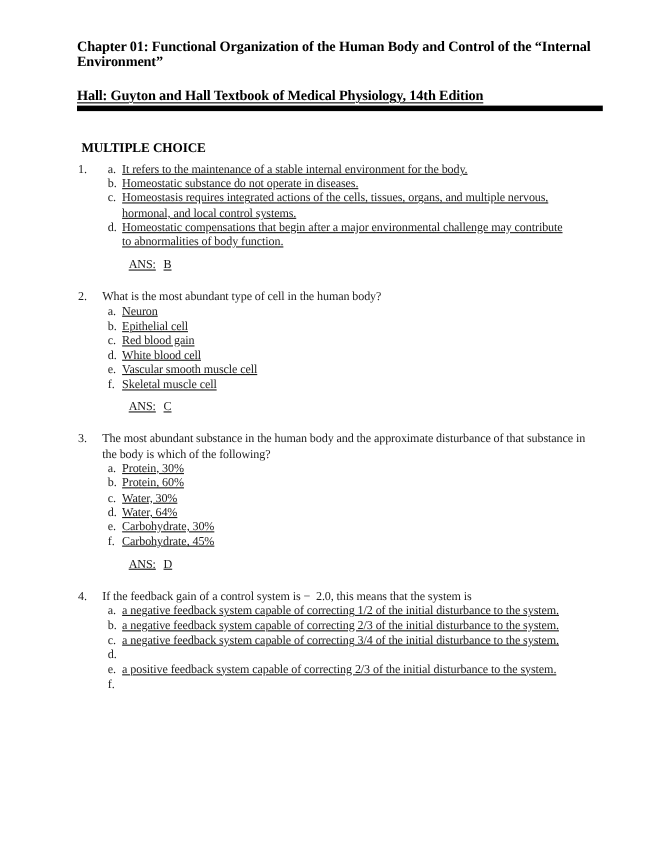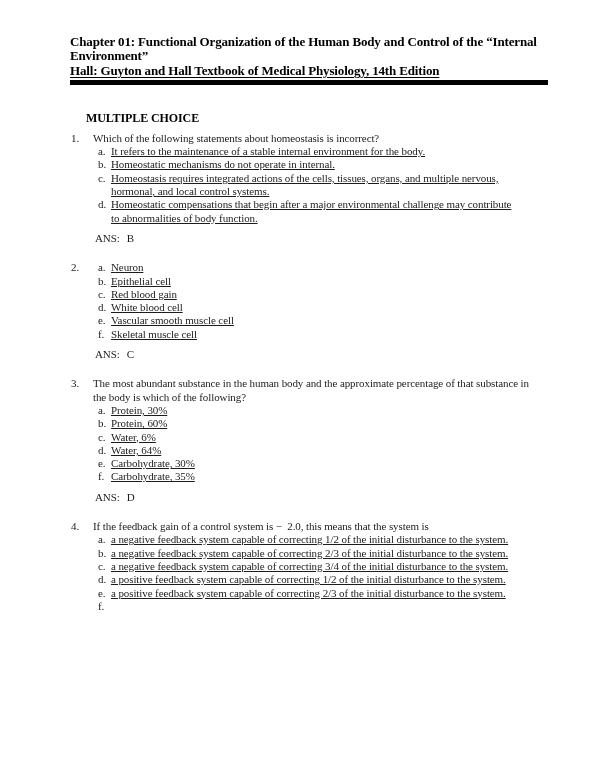--- a/index.html
+++ b/index.html
@@ -31,28 +31,29 @@
     font-weight:bold;
     font-size:13px;
     line-height:14.3px;
     letter-spacing:-0.15px;
     color:var(--heading-ink);
   }
   .doc-header .book-title{
     text-decoration:underline;
     text-decoration-thickness:1px;
     text-underline-offset:2px;
+    margin-top:16px;
   }
   
   .section-heading{
     font-size:12px;
     font-weight:bold;
     color:var(--heading-ink);
     line-height:14px;
-    margin:26px 0 0 16px;
+    margin:26px 0 0 4px;
     letter-spacing:-0.1px;
   }
   
   .question-list{margin:0;}
   .question{
     position:relative;
     padding-left:23px;
     margin-top:16px;
     font-size:11px;
     line-height:13.3px;
@@ -61,62 +62,62 @@
   .question:first-child{margin-top:7px;}
   .q-num{
     position:absolute;
     left:1px;top:0;
     width:18px;
   }
   .q-stem{max-width:440px;}
   .opt{display:flex;}
   .opt-letter{flex:0 0 13px;margin-left:5px;}
   .opt-text{max-width:405px;text-decoration:underline;}
-  .q-answer{margin-left:2px;margin-top:7px;}
+  .q-answer{margin-left:24px;margin-top:7px;text-decoration:underline;}
   .ans-letter{margin-left:7px;}
 </style>
 </head>
 <body>
 
 <div class="page">
 
   <header class="doc-header">
     <span class="title-line chapter-title">Chapter 01: Functional Organization of the Human Body and Control of the “Internal Environment”</span>
     <span class="title-line book-title">Hall: Guyton and Hall Textbook of Medical Physiology, 14th Edition</span>
   </header>
 
   <h2 class="section-heading">MULTIPLE CHOICE</h2>
 
   <main class="question-list">
   <section class="question">
     <span class="q-num">1.</span>
-    <div class="q-stem">Which of the following statements about homeostasis is incorrect?</div>
     <div class="q-options">
           <div class="opt">
             <span class="opt-letter">a.</span>
             <span class="opt-text">It refers to the maintenance of a stable internal environment for the body.</span>
           </div>
           <div class="opt">
             <span class="opt-letter">b.</span>
-            <span class="opt-text">Homeostatic mechanisms do not operate in internal.</span>
+            <span class="opt-text">Homeostatic substance do not operate in diseases.</span>
           </div>
           <div class="opt">
             <span class="opt-letter">c.</span>
             <span class="opt-text">Homeostasis requires integrated actions of the cells, tissues, organs, and multiple nervous, hormonal, and local control systems.</span>
           </div>
           <div class="opt">
             <span class="opt-letter">d.</span>
             <span class="opt-text">Homeostatic compensations that begin after a major environmental challenge may contribute to abnormalities of body function.</span>
           </div>
         </div>
     <div class="q-answer"><span class="ans-label">ANS:</span><span class="ans-letter">B</span></div>
   </section>
 
   <section class="question">
     <span class="q-num">2.</span>
+    <div class="q-stem">What is the most abundant type of cell in the human body?</div>
     <div class="q-options">
           <div class="opt">
             <span class="opt-letter">a.</span>
             <span class="opt-text">Neuron</span>
           </div>
           <div class="opt">
             <span class="opt-letter">b.</span>
             <span class="opt-text">Epithelial cell</span>
           </div>
           <div class="opt">
@@ -134,45 +135,45 @@
           <div class="opt">
             <span class="opt-letter">f.</span>
             <span class="opt-text">Skeletal muscle cell</span>
           </div>
         </div>
     <div class="q-answer"><span class="ans-label">ANS:</span><span class="ans-letter">C</span></div>
   </section>
 
   <section class="question">
     <span class="q-num">3.</span>
-    <div class="q-stem">The most abundant substance in the human body and the approximate percentage of that substance in the body is which of the following?</div>
+    <div class="q-stem">The most abundant substance in the human body and the approximate disturbance of that substance in the body is which of the following?</div>
     <div class="q-options">
           <div class="opt">
             <span class="opt-letter">a.</span>
             <span class="opt-text">Protein, 30%</span>
           </div>
           <div class="opt">
             <span class="opt-letter">b.</span>
             <span class="opt-text">Protein, 60%</span>
           </div>
           <div class="opt">
             <span class="opt-letter">c.</span>
-            <span class="opt-text">Water, 6%</span>
+            <span class="opt-text">Water, 30%</span>
           </div>
           <div class="opt">
             <span class="opt-letter">d.</span>
             <span class="opt-text">Water, 64%</span>
           </div>
           <div class="opt">
             <span class="opt-letter">e.</span>
             <span class="opt-text">Carbohydrate, 30%</span>
           </div>
           <div class="opt">
             <span class="opt-letter">f.</span>
-            <span class="opt-text">Carbohydrate, 35%</span>
+            <span class="opt-text">Carbohydrate, 45%</span>
           </div>
         </div>
     <div class="q-answer"><span class="ans-label">ANS:</span><span class="ans-letter">D</span></div>
   </section>
 
   <section class="question">
     <span class="q-num">4.</span>
     <div class="q-stem">If the feedback gain of a control system is −&nbsp; 2.0, this means that the system is</div>
     <div class="q-options">
           <div class="opt">
@@ -182,21 +183,20 @@
           <div class="opt">
             <span class="opt-letter">b.</span>
             <span class="opt-text">a negative feedback system capable of correcting 2/3 of the initial disturbance to the system.</span>
           </div>
           <div class="opt">
             <span class="opt-letter">c.</span>
             <span class="opt-text">a negative feedback system capable of correcting 3/4 of the initial disturbance to the system.</span>
           </div>
           <div class="opt">
             <span class="opt-letter">d.</span>
-            <span class="opt-text">a positive feedback system capable of correcting 1/2 of the initial disturbance to the system.</span>
           </div>
           <div class="opt">
             <span class="opt-letter">e.</span>
             <span class="opt-text">a positive feedback system capable of correcting 2/3 of the initial disturbance to the system.</span>
           </div>
           <div class="opt">
             <span class="opt-letter">f.</span>
           </div>
         </div>
 

